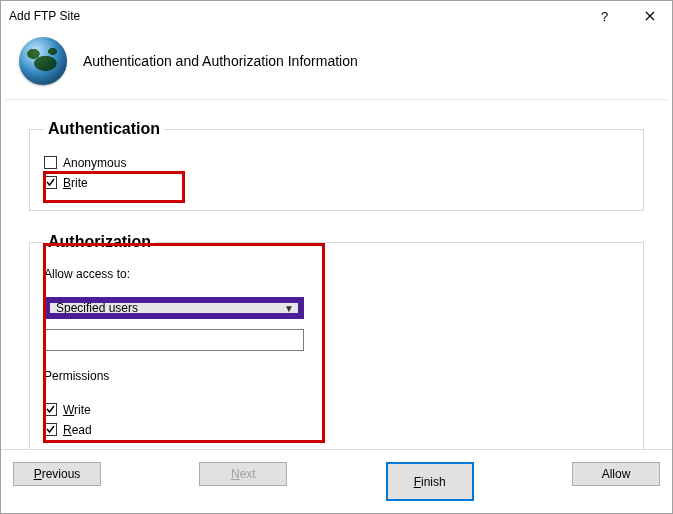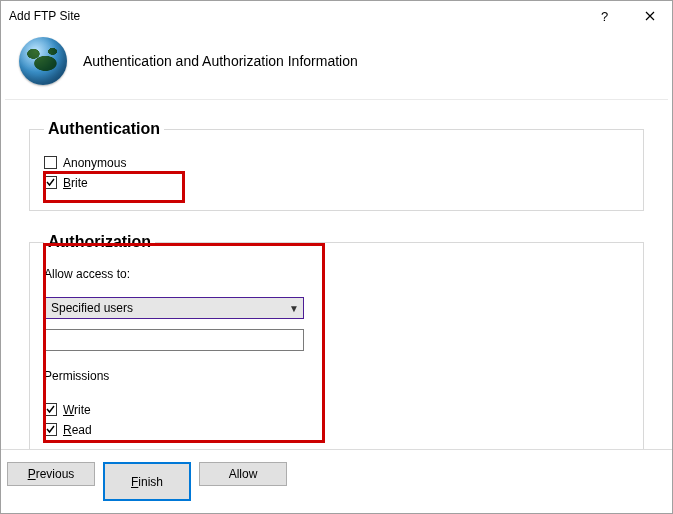--- a/index.html
+++ b/index.html
@@ -54,31 +54,31 @@
   .row{display:flex;align-items:flex-start;gap:6px;margin:6px 0;}
   .chk{width:13px;height:13px;border:1px solid #333;background:#fff;display:inline-flex;align-items:center;justify-content:center;}
   .chk.checked svg{display:block;}
   .chk svg{display:none;width:11px;height:11px;}
   .lbl .ul{text-decoration:underline;}
   .hl{position:absolute;border:3px solid var(--highlight);pointer-events:none;}
   .hl1{left:42px;top:170px;width:142px;height:32px;}
   .hl2{left:42px;top:242px;width:282px;height:200px;}
   .sect-label{margin:4px 0 16px 0;}
   .select{
-    width:260px;height:22px;border:1px solid #4c1d95;background:#e6e6e6;
+    width:260px;height:22px;border:6px solid #4c1d95;background:#e6e6e6;
     display:flex;align-items:center;justify-content:space-between;padding:0 4px 0 6px;
   }
   .select .arrow{font-size:10px;color:#333;}
   .textinput{
     width:260px;height:22px;border:1px solid #7a7a7a;background:var(--inputbg);
     padding:0 4px;margin-top:10px;
   }
   .perm-title{margin-top:18px;margin-bottom:20px;}
   .footer{
-    border-top:1px solid #dcdcdc;padding:12px 6px;display:flex;justify-content:flex-start;gap:8px;
+    border-top:1px solid #dcdcdc;padding:12px 12px;display:flex;justify-content:space-between;gap:8px;
   }
   .btn{
     width:88px;height:24px;border:1px solid var(--btn-border);background:var(--btn-bg);
     display:flex;align-items:center;justify-content:center;
   }
   .btn.primary{border:2px solid var(--focus);height:39px;}
   .btn.disabled span{color:var(--disabled);}
   .btn .ul{text-decoration:underline;}
 </style>
 </head>
@@ -156,20 +156,23 @@
         <span class="lbl"><span class="ul">R</span><span>ead</span></span>
       </div>
     </fieldset>
 
   </div>
 
   <div class="footer">
     <div class="btn">
       <span><span class="ul">P</span><span>revious</span></span>
     </div>
+    <div class="btn disabled">
+      <span><span class="ul">N</span><span>ext</span></span>
+    </div>
     <div class="btn primary">
       <span><span class="ul">F</span><span>inish</span></span>
     </div>
     <div class="btn">
       <span>Allow</span>
     </div>
   </div>
 
   <div class="hl hl1"></div>
   <div class="hl hl2"></div>

